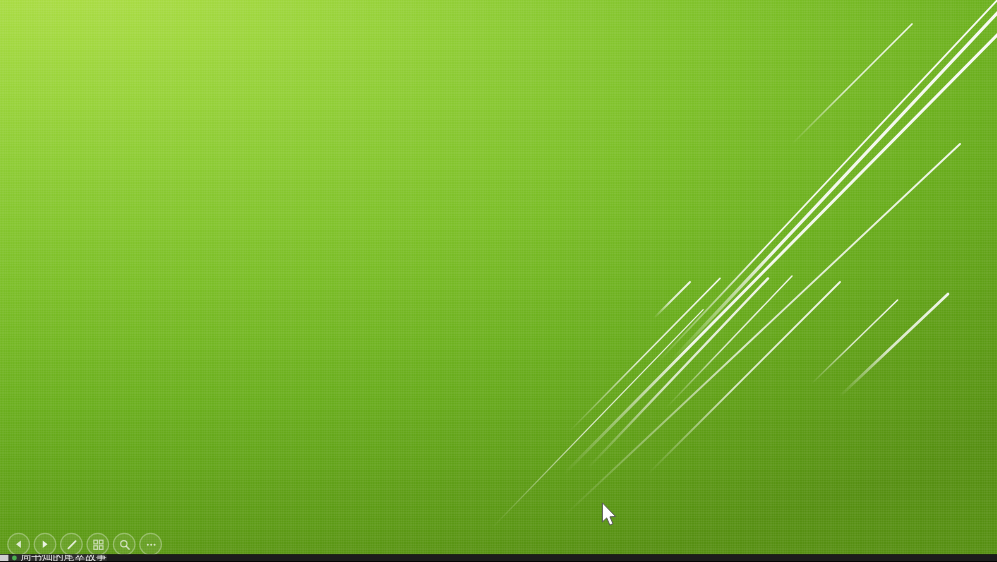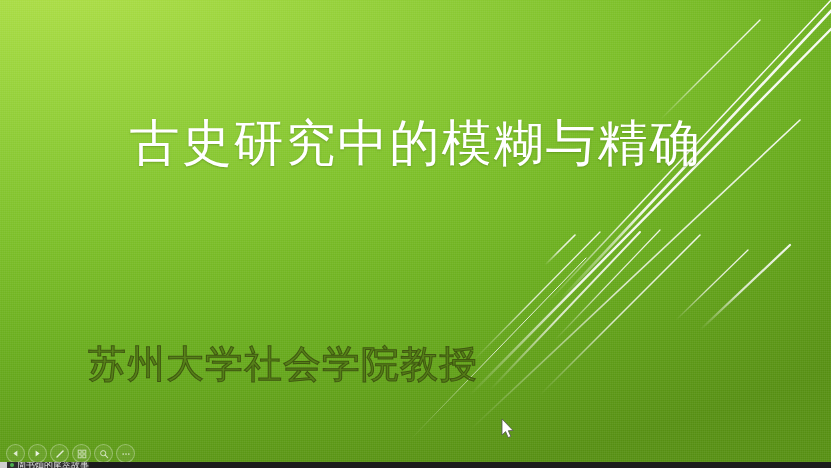--- a/index.html
+++ b/index.html
@@ -212,24 +212,22 @@
 
         <line x1="700" y1="235" x2="540" y2="395" stroke="url(#fadeC)" stroke-width="1.5"></line>
         <line x1="660" y1="230" x2="555" y2="340" stroke="url(#fadeC)" stroke-width="1.2"></line>
         <line x1="640" y1="232" x2="490" y2="390" stroke="url(#fadeC)" stroke-width="2.0"></line>
         <line x1="600" y1="232" x2="474" y2="360" stroke="url(#fadeC)" stroke-width="1.3"></line>
         <line x1="586" y1="258" x2="410" y2="440" stroke="url(#fadeC)" stroke-width="1.0"></line>
         <line x1="575" y1="235" x2="545" y2="265" stroke="url(#fadeC)" stroke-width="1.6"></line>
       </g>
     </svg>
 
-    <div class="txt" id="title">古史研究中的模糊与精确</div>
-
-
-    <div class="txt" id="affiliation">苏州大学社会学院教授</div>
+
+
 
     <svg id="cursor" viewBox="0 0 14 20">
       <polygon points="1,0 1,16 4.6,12.6 7.2,18.6 9.8,17.4 7.3,11.7 12,11.4" fill="#ffffff" stroke="#555555" stroke-width="0.8"></polygon>
     </svg>
 
     <div id="toolbar">
 
       <div class="tbtn">
         <svg width="9" height="9" viewBox="0 0 9 9">
           <polygon points="6.4,1.4 2.4,4.5 6.4,7.6" fill="rgba(255,255,255,0.78)"></polygon>

